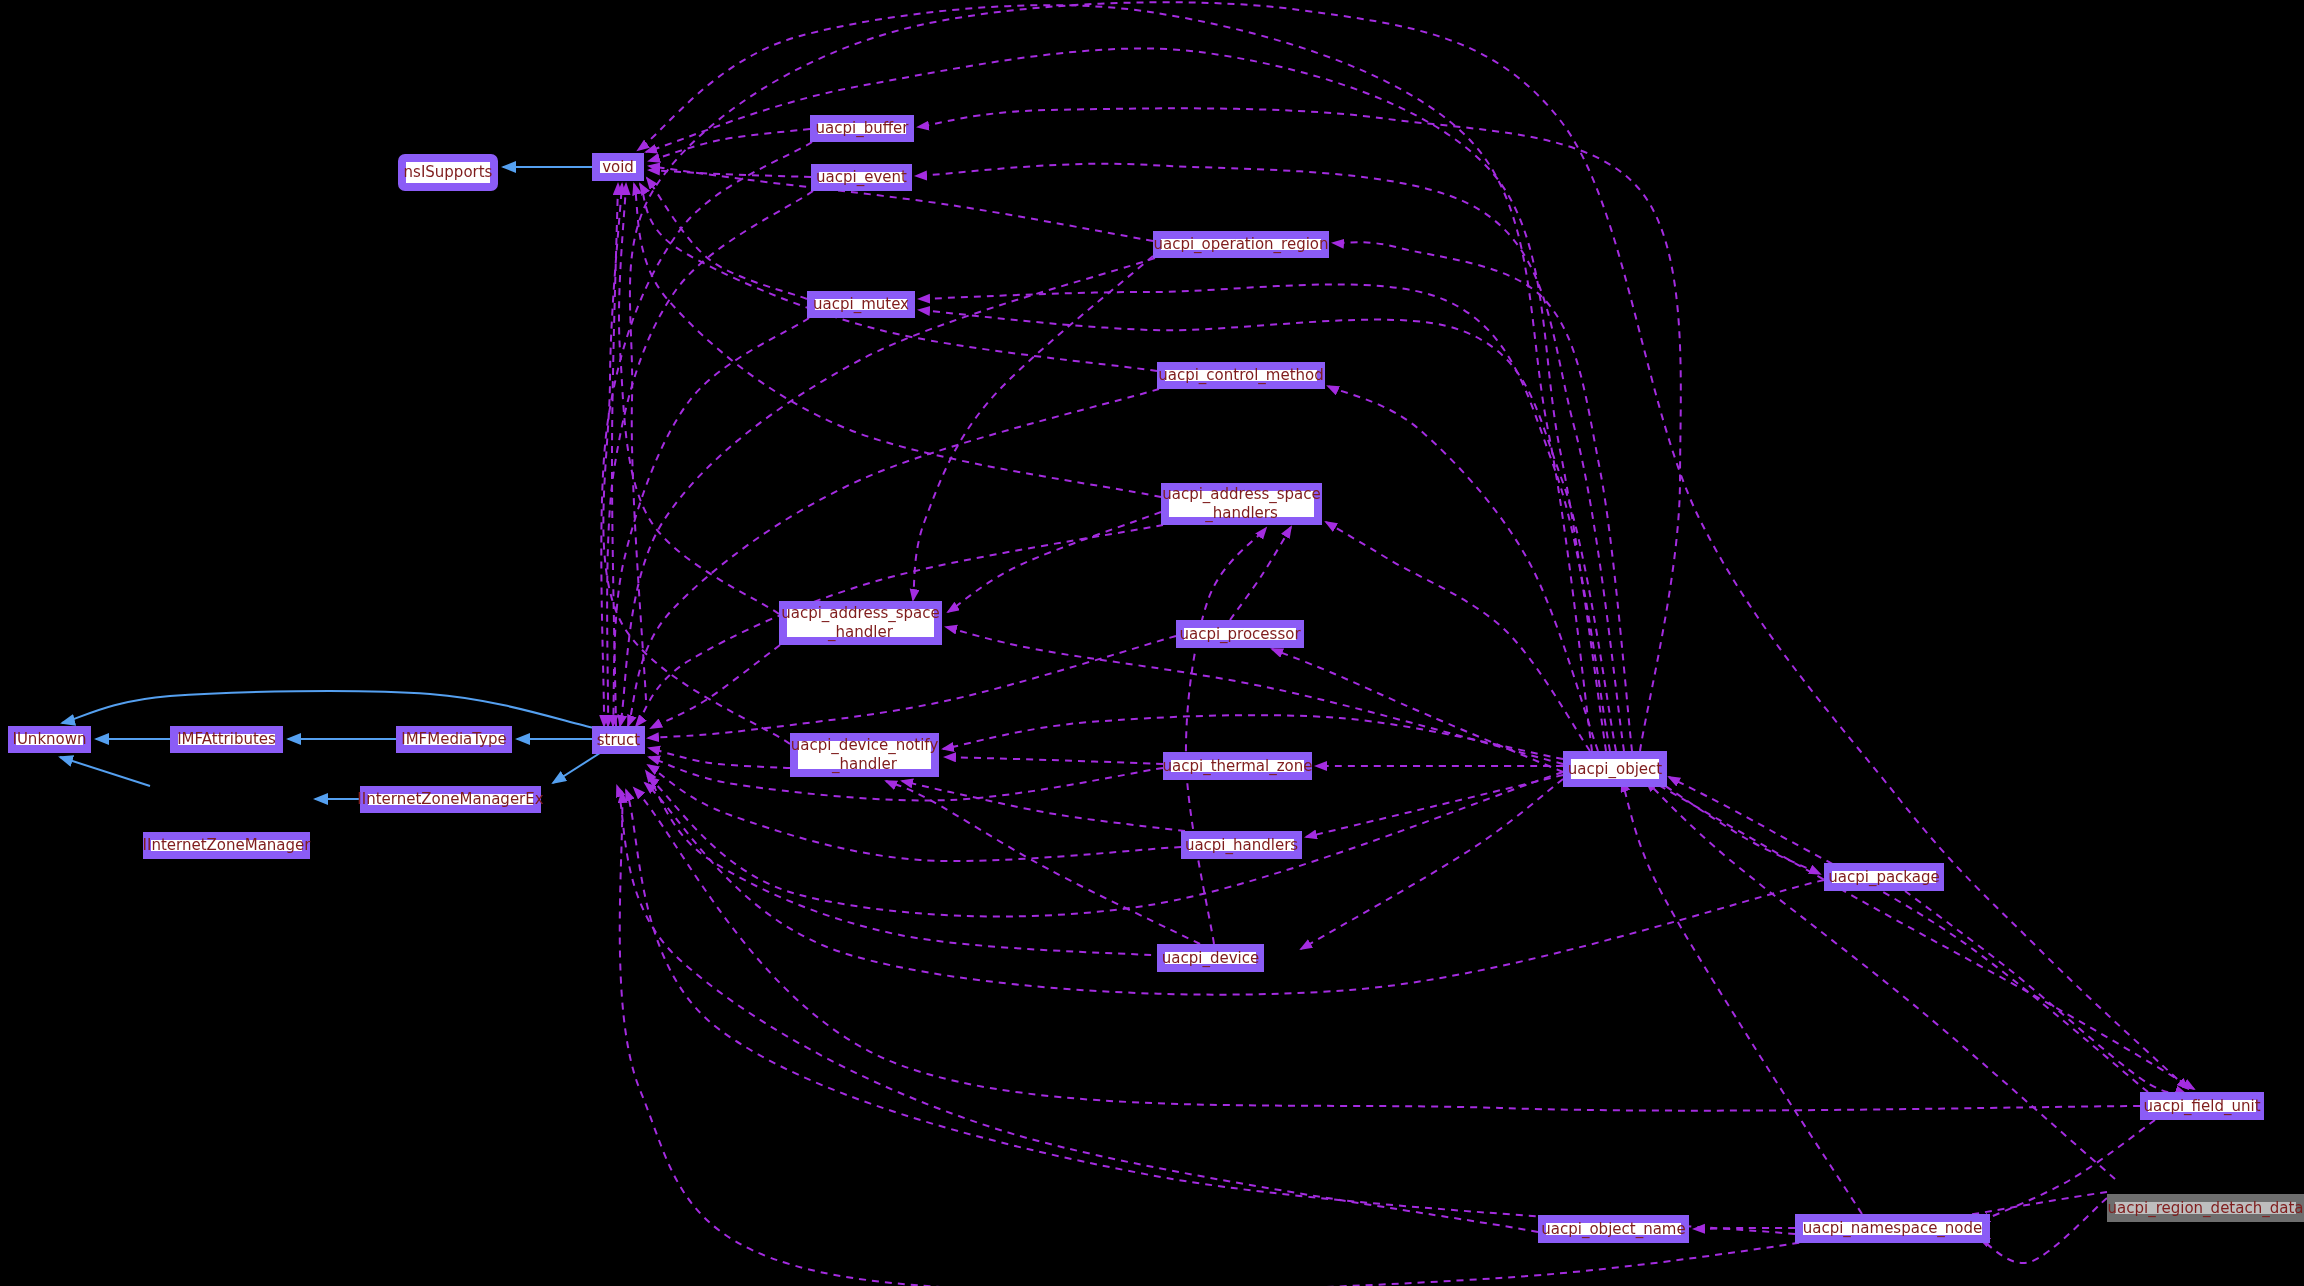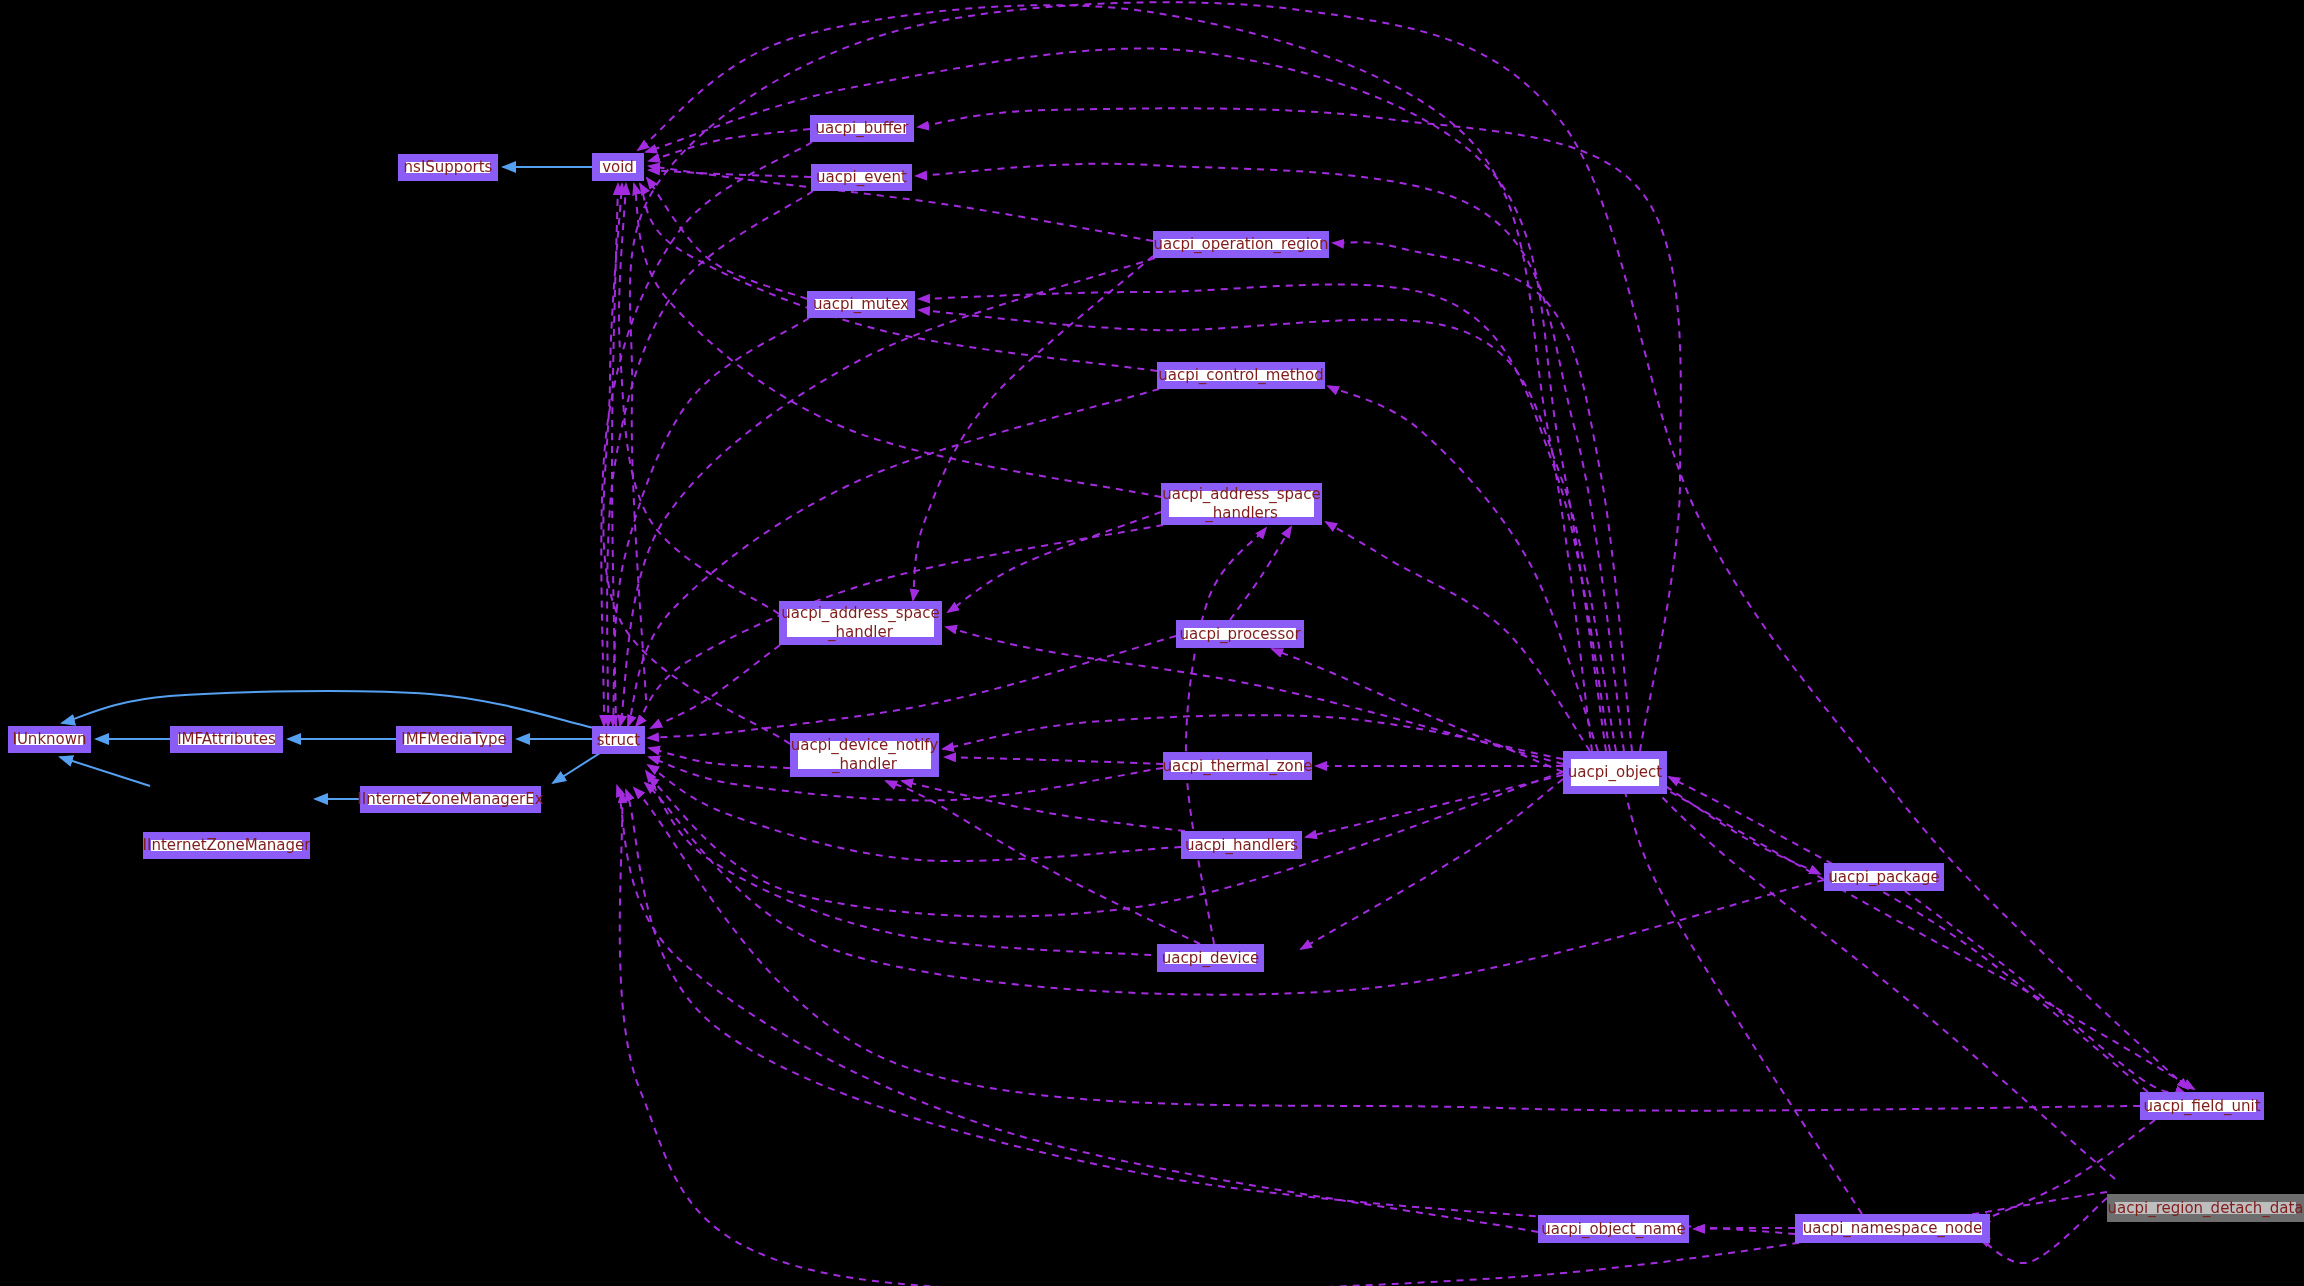--- a/index.html
+++ b/index.html
@@ -89,21 +89,21 @@
         <path d="M1153,256 C1125.8333333333333,280 1028,356 990,400 C952,444 937.8333333333334,486.6666666666667 925,520 C912.1666666666666,553.3333333333334 915,586.6666666666666 913,600" fill="none" stroke="#a42ce0" stroke-width="2" stroke-dasharray="7,6" marker-end="url(#arrow-usage)"></path>
         <path d="M1161,512 C1137.5,520.8333333333334 1055.5,548.3333333333334 1020,565 C984.5,581.6666666666666 960,604.1666666666666 948,612" fill="none" stroke="#a42ce0" stroke-width="2" stroke-dasharray="7,6" marker-end="url(#arrow-usage)"></path>
         <path d="M1230,620 C1235.3333333333333,612.5 1251.8333333333333,590.5 1262,575 C1272.1666666666667,559.5 1286.1666666666667,535 1291,527" fill="none" stroke="#a42ce0" stroke-width="2" stroke-dasharray="7,6" marker-end="url(#arrow-usage)"></path>
         <path d="M1214,944 C1209.3333333333333,913.3333333333334 1187,817.3333333333334 1186,760 C1185,702.6666666666666 1194.6666666666667,638.6666666666666 1208,600 C1221.3333333333333,561.3333333333334 1256.3333333333333,540 1266,528" fill="none" stroke="#a42ce0" stroke-width="2" stroke-dasharray="7,6" marker-end="url(#arrow-usage)"></path>
         <path d="M1795,1228 C1786.6666666666667,1228 1761.8333333333333,1227.8333333333333 1745,1228 C1728.1666666666667,1228.1666666666667 1702.5,1228.8333333333333 1694,1229" fill="none" stroke="#a42ce0" stroke-width="2" stroke-dasharray="7,6" marker-end="url(#arrow-usage)"></path>
         <path d="M2155,1120 C2140.8333333333335,1130 2099.3333333333335,1163 2070,1180 C2040.6666666666667,1197 1994.1666666666667,1215 1979,1222" fill="none" stroke="#a42ce0" stroke-width="2" stroke-dasharray="7,6" marker-end="url(#arrow-usage)"></path>
         <path d="M2107,1198 C2094.1666666666665,1208.6666666666667 2051.3333333333335,1255.3333333333333 2030,1262 C2008.6666666666667,1268.6666666666667 1987.5,1242 1979,1238" fill="none" stroke="#a42ce0" stroke-width="2" stroke-dasharray="7,6" marker-end="url(#arrow-usage)"></path>
       </g>
   </svg>
   <div id="node-layer">
-      <div class="node" style="left: 398px; top: 154px; width: 100px; height: 27px;">nsISupports</div>
+      <div class="node" style="left: 398px; top: 154px; width: 100px; height: 37px; border-radius: 7px;">nsISupports</div>
       <div class="node" style="left: 592px; top: 153px; width: 52px; height: 28px;">void</div>
       <div class="node" style="left: 810px; top: 115px; width: 104px; height: 27px;">uacpi_buffer</div>
       <div class="node" style="left: 811px; top: 164px; width: 101px; height: 27px;">uacpi_event</div>
       <div class="node" style="left: 1153px; top: 231px; width: 176px; height: 27px;">uacpi_operation_region</div>
       <div class="node" style="left: 807px; top: 291px; width: 108px; height: 27px;">uacpi_mutex</div>
       <div class="node" style="left: 1157px; top: 362px; width: 168px; height: 27px;">uacpi_control_method</div>
       <div class="node" style="left: 1161px; top: 483px; width: 161px; height: 42px;">uacpi_address_space
 _handlers</div>
       <div class="node" style="left: 779px; top: 601px; width: 163px; height: 44px;">uacpi_address_space
 _handler</div>
@@ -112,20 +112,20 @@
       <div class="node" style="left: 170px; top: 726px; width: 113px; height: 27px;">IMFAttributes</div>
       <div class="node" style="left: 396px; top: 726px; width: 116px; height: 27px;">IMFMediaType</div>
       <div class="node" style="left: 592px; top: 726px; width: 53px; height: 28px;">struct</div>
       <div class="node" style="left: 143px; top: 832px; width: 167px; height: 27px;">IInternetZoneManager</div>
       <div class="node" style="left: 360px; top: 786px; width: 181px; height: 27px;">IInternetZoneManagerEx</div>
       <div class="node" style="left: 790px; top: 733px; width: 149px; height: 44px;">uacpi_device_notify
 _handler</div>
       <div class="node" style="left: 1163px; top: 752px; width: 149px; height: 28px;">uacpi_thermal_zone</div>
       <div class="node" style="left: 1181px; top: 831px; width: 121px; height: 28px;">uacpi_handlers</div>
       <div class="node" style="left: 1157px; top: 944px; width: 107px; height: 28px;">uacpi_device</div>
-      <div class="node" style="left: 1563px; top: 751px; width: 104px; height: 43px;">uacpi_object</div>
+      <div class="node" style="left: 1563px; top: 751px; width: 104px; height: 36px;">uacpi_object</div>
       <div class="node" style="left: 1824px; top: 863px; width: 120px; height: 28px;">uacpi_package</div>
       <div class="node" style="left: 2140px; top: 1092px; width: 124px; height: 28px;">uacpi_field_unit</div>
       <div class="node highlight" style="left: 2107px; top: 1179px; width: 197px; height: 28px;">uacpi_region_detach_data</div>
       <div class="node" style="left: 1538px; top: 1215px; width: 151px; height: 28px;">uacpi_object_name</div>
       <div class="node" style="left: 1795px; top: 1214px; width: 195px; height: 29px;">uacpi_namespace_node</div>
     </div>
 </div>
 
 </body></html>

